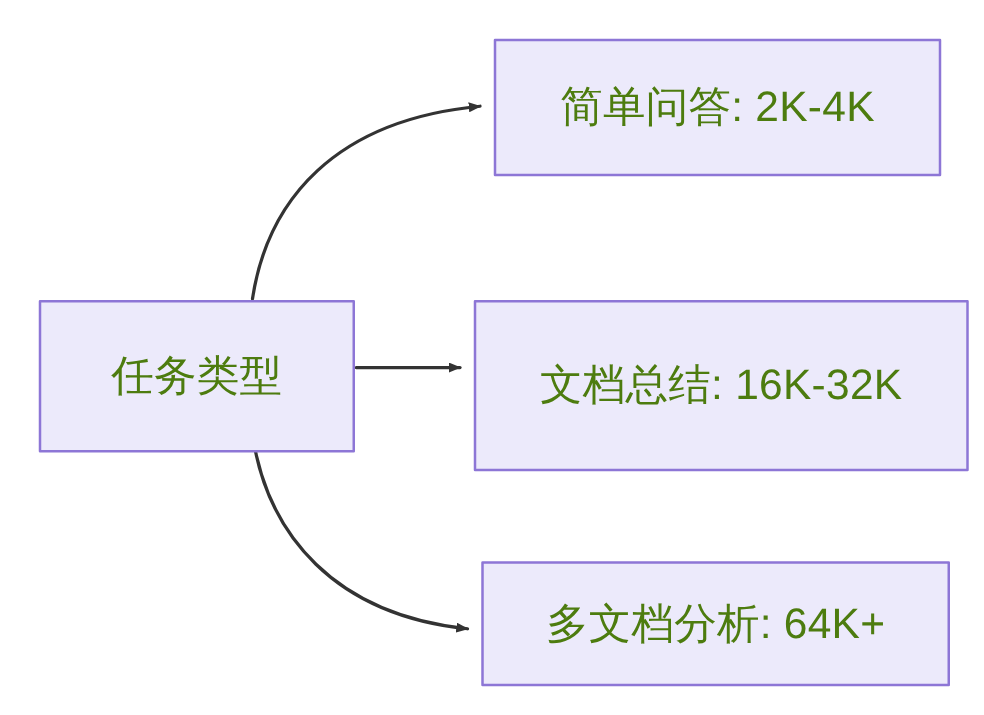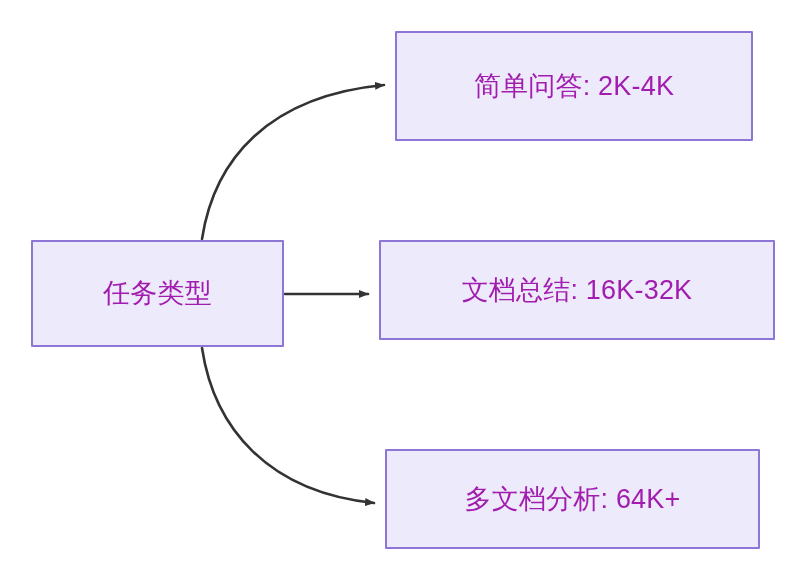--- a/index.html
+++ b/index.html
@@ -31,45 +31,45 @@
     box-sizing: border-box;
     background: #ECEAFB;
     border: 2px solid #8D76D6;
     border-radius: 1px;
     display: flex;
     align-items: center;
     justify-content: center;
     text-align: center;
   }
   .node-label {
-    color: #a21caf;
-    font-size: 27px;
+    color: #4d7c0f;
+    font-size: 34px;
     line-height: 1.2;
     letter-spacing: 0.2px;
     white-space: nowrap;
   }
   
   #node-root {
     left: 31px;
     top: 240px;
     width: 253px;
-    height: 107px;
+    height: 122px;
   }
   
   #node-simple-qa {
     left: 395px;
     top: 31px;
     width: 358px;
     height: 110px;
   }
   #node-doc-summary {
     left: 379px;
     top: 240px;
     width: 396px;
-    height: 100px;
+    height: 137px;
   }
   #node-multi-doc {
     left: 385px;
     top: 449px;
     width: 375px;
     height: 100px;
   }
 </style>
 </head>
 <body>

